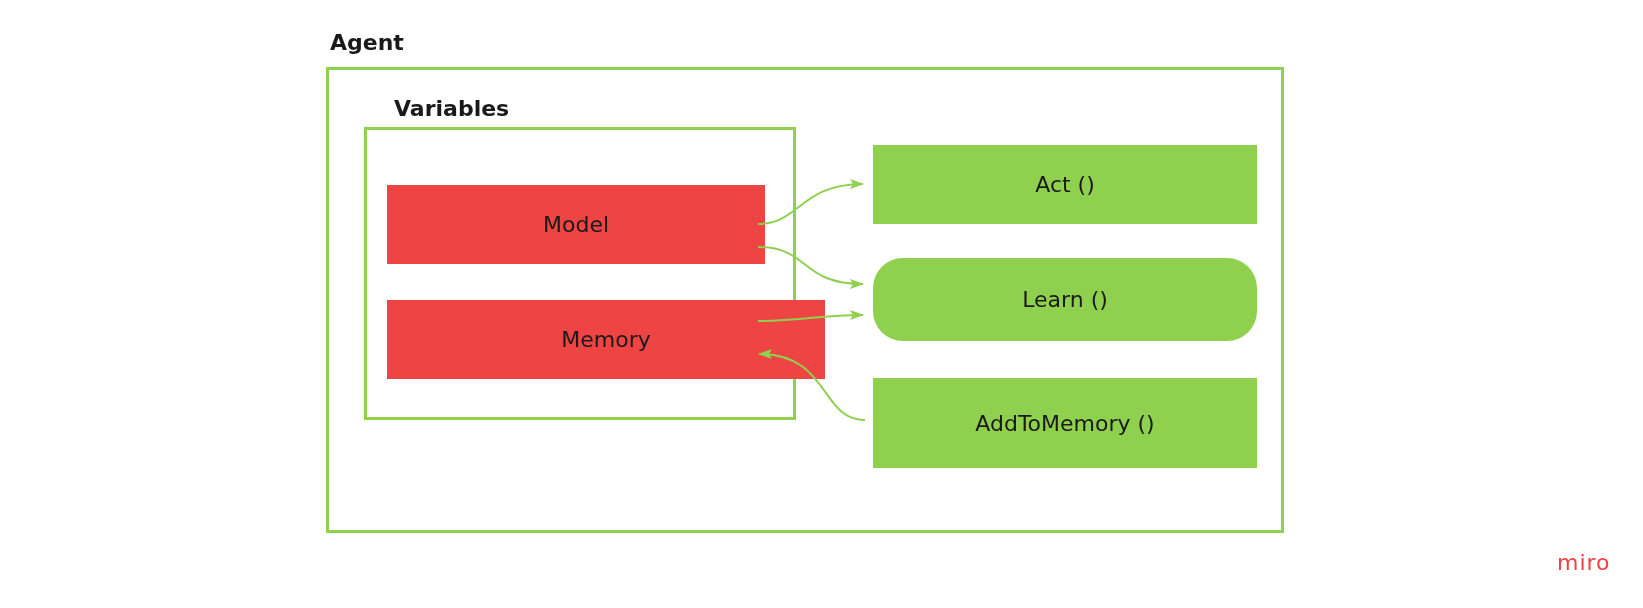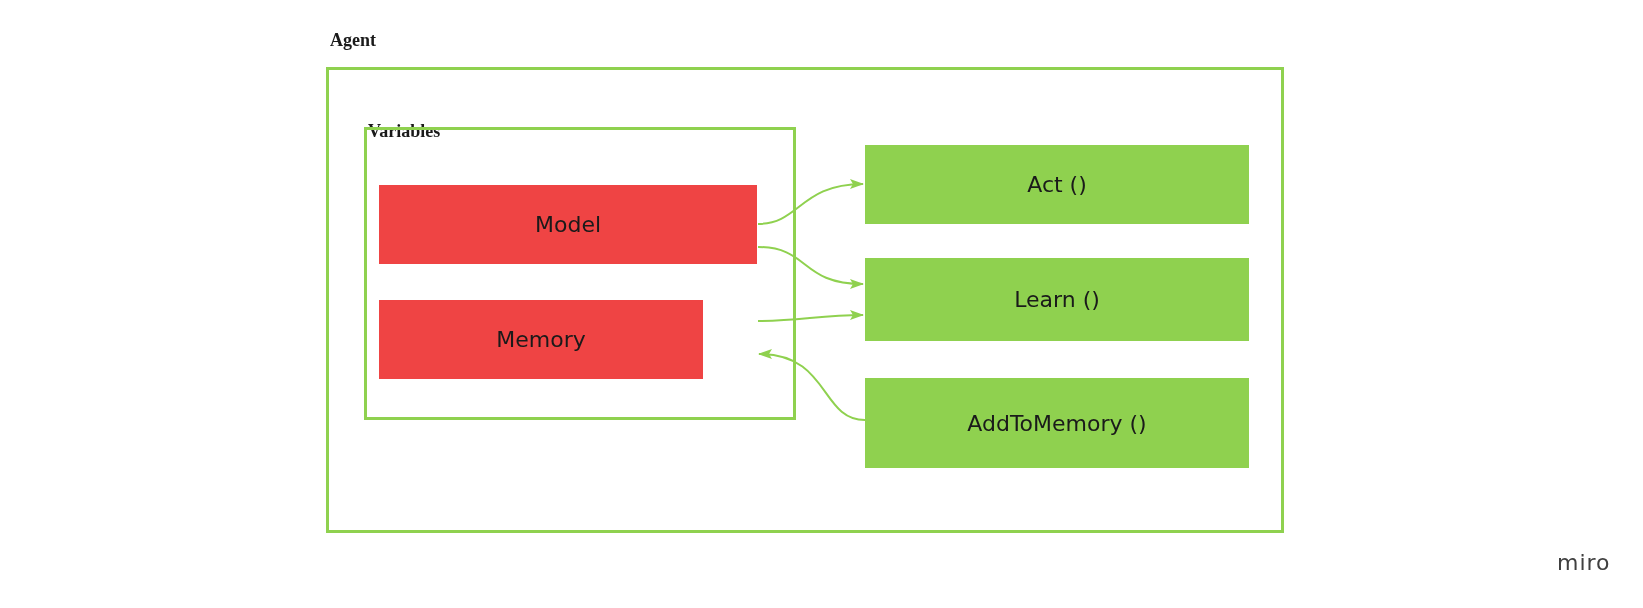--- a/index.html
+++ b/index.html
@@ -1,44 +1,44 @@
 <!DOCTYPE html>
 <html><head>
   <meta charset="utf-8">
   <style>
     html, body { margin:0; padding:0; background:#ffffff; }
     body { width:1643px; height:608px; position:relative; overflow:hidden; font-family:"DejaVu Sans", sans-serif; }
-    .title { position:absolute; font-weight:bold; color:#1a1a1a; font-size:18px;font-family:Liberation Serif, serif; }
+    .title { position:absolute; font-weight:bold; color:#1a1a1a; font-size:22px; }
     .frame { position:absolute; border:3px solid #8fd14f; box-sizing:border-box; }
-    .node { position:absolute; display:flex; align-items:center; justify-content:center; font-size:22px; color:#1a1a1a; box-sizing:border-box; }
+    .node { position:absolute; display:flex; align-items:center; justify-content:center; font-size:22px; color:#1a1a1a; box-sizing:border-box;margin-left:8px; }
     .var { background:#ef4444; }
     .fn { background:#8fd14f; }
-    .wm { position:absolute; color:#404040; font-size:22px; letter-spacing:1px; }
+    .wm { position:absolute; color:#ef4444; font-size:22px; letter-spacing:1px; }
     svg.edges { position:absolute; left:0; top:0; }
   </style>
 </head>
 <body>
 
 <div class="title" style="left:330px; top:30px;">Agent</div>
 <div class="frame" style="left:326px; top:67px; width:958px; height:466px;"></div>
 
-<div class="title" style="left:368px; top:96px;margin-top:25px;">Variables</div>
+<div class="title" style="left:394px; top:96px;">Variables</div>
 <div class="frame" style="left:364px; top:127px; width:432px; height:293px;"></div>
 
 <div class="node var" style="left:379px; top:185px; width:378px; height:79px;">
   <span>Model</span>
 </div>
-<div class="node var" style="left:379px; top:300px; width:324px; height:79px;">
+<div class="node var" style="left:379px; top:300px; width:438px; height:79px;">
   <span>Memory</span>
 </div>
 
 <div class="node fn" style="left:865px; top:145px; width:384px; height:79px;">
   <span>Act ()</span>
 </div>
-<div class="node fn" style="left:865px; top:258px; width:384px; height:83px;">
+<div class="node fn" style="left:865px; top:258px; width:384px; height:83px;border-radius:30px;">
   <span>Learn ()</span>
 </div>
 <div class="node fn" style="left:865px; top:378px; width:384px; height:90px;">
   <span>AddToMemory ()</span>
 </div>
 
 <svg class="edges" width="1643" height="608">
   <defs>
     <marker id="arr" markerWidth="14" markerHeight="10" refX="13" refY="5" orient="auto" markerUnits="userSpaceOnUse">
       <path d="M0,0 L14,5 L0,10 L3,5 Z" fill="#8fd14f"></path>

